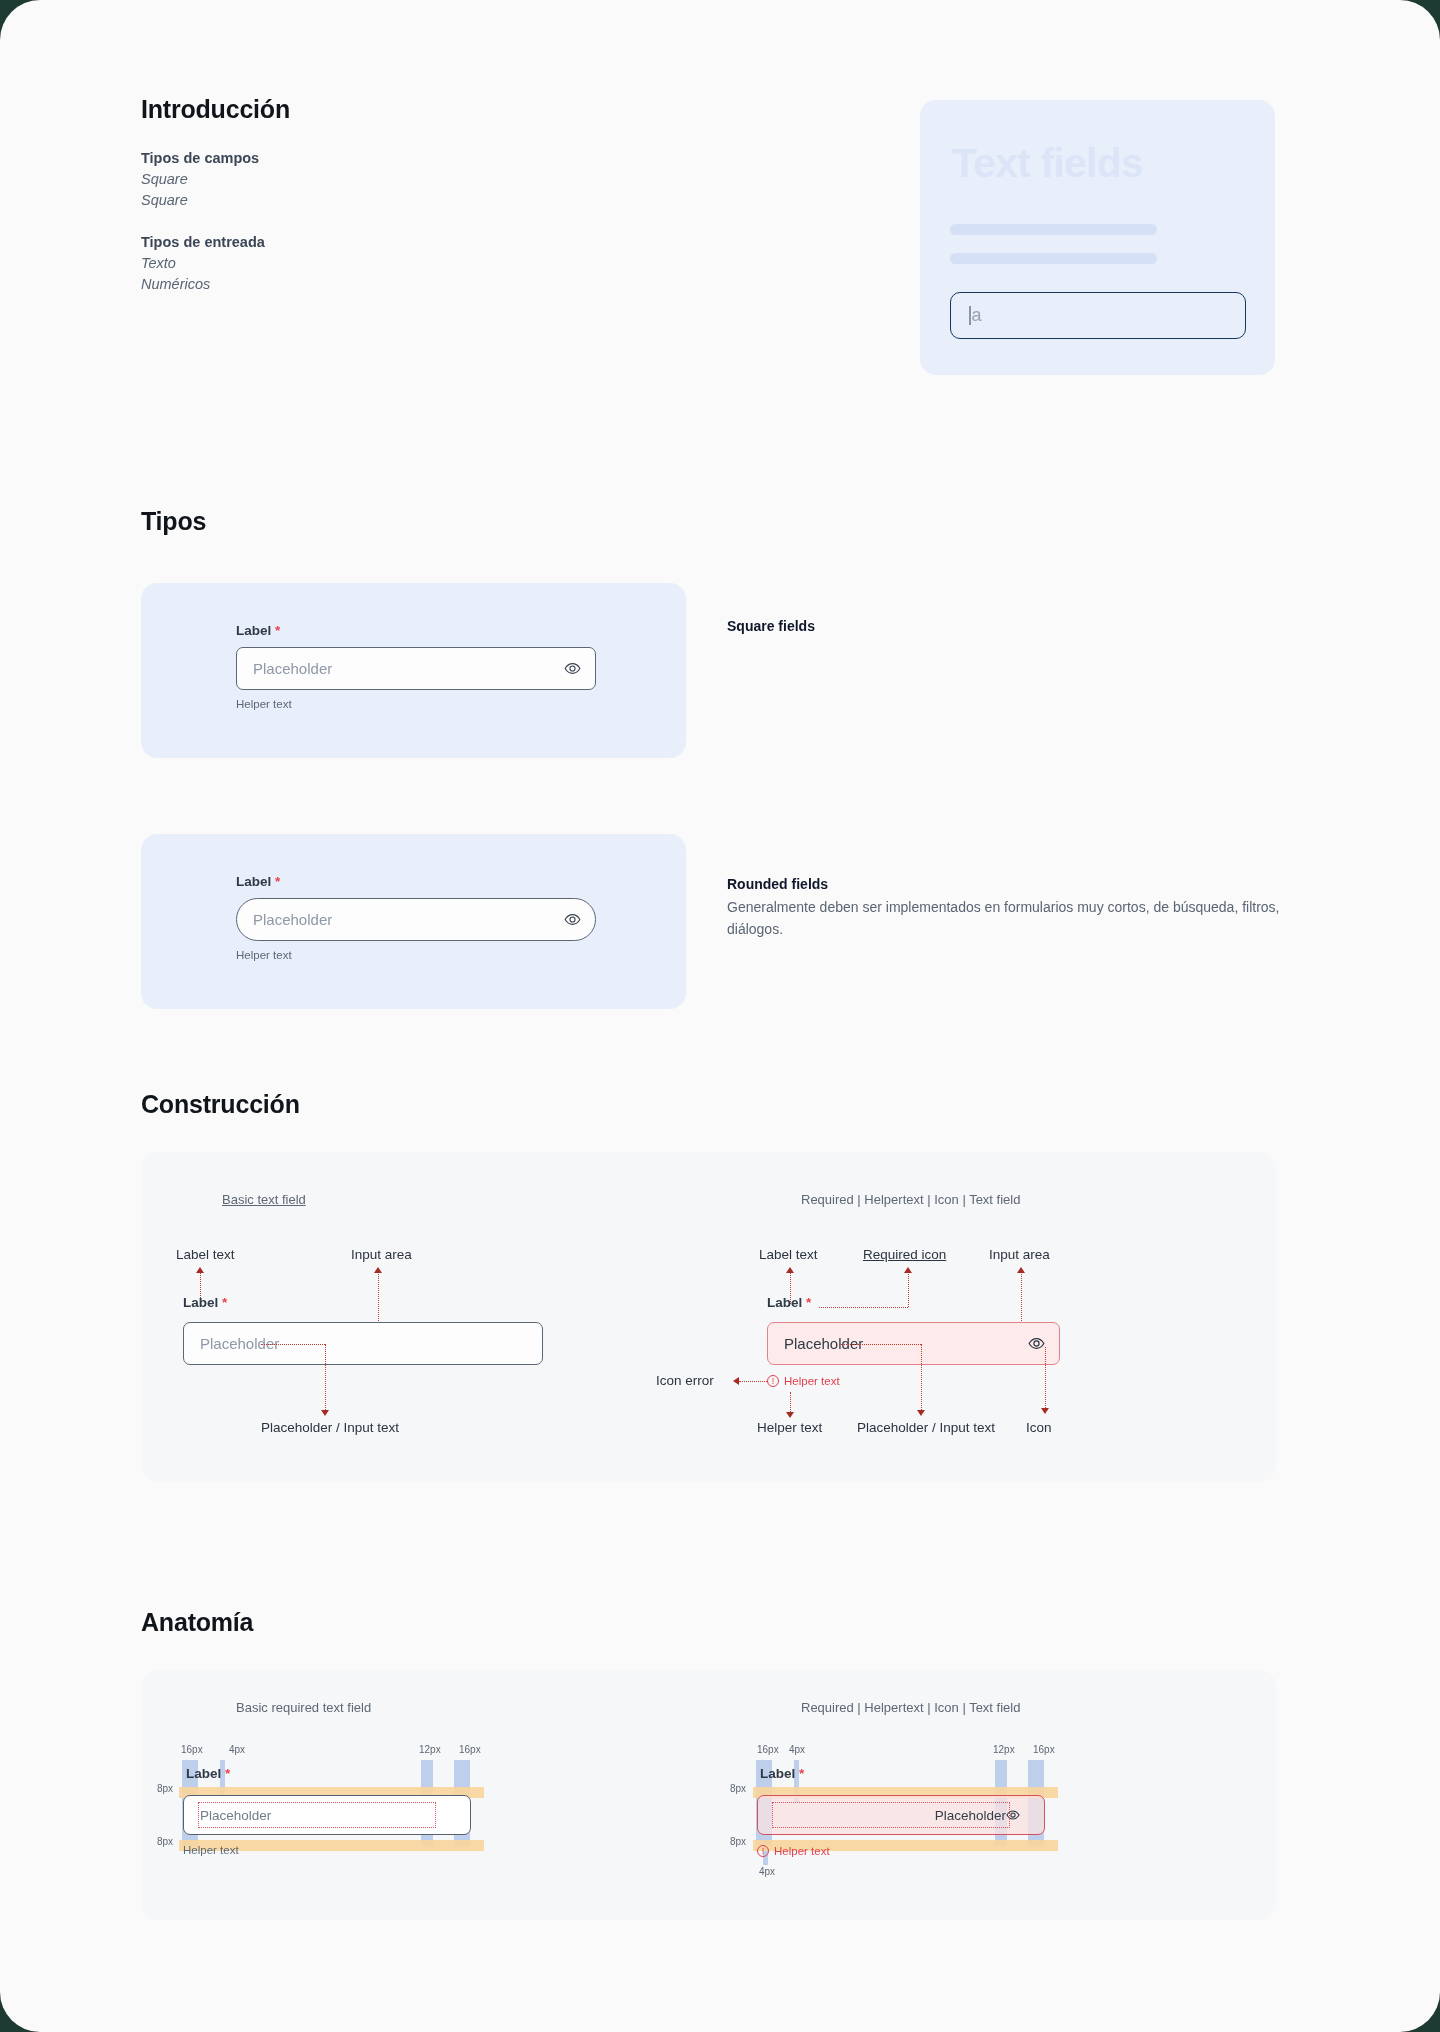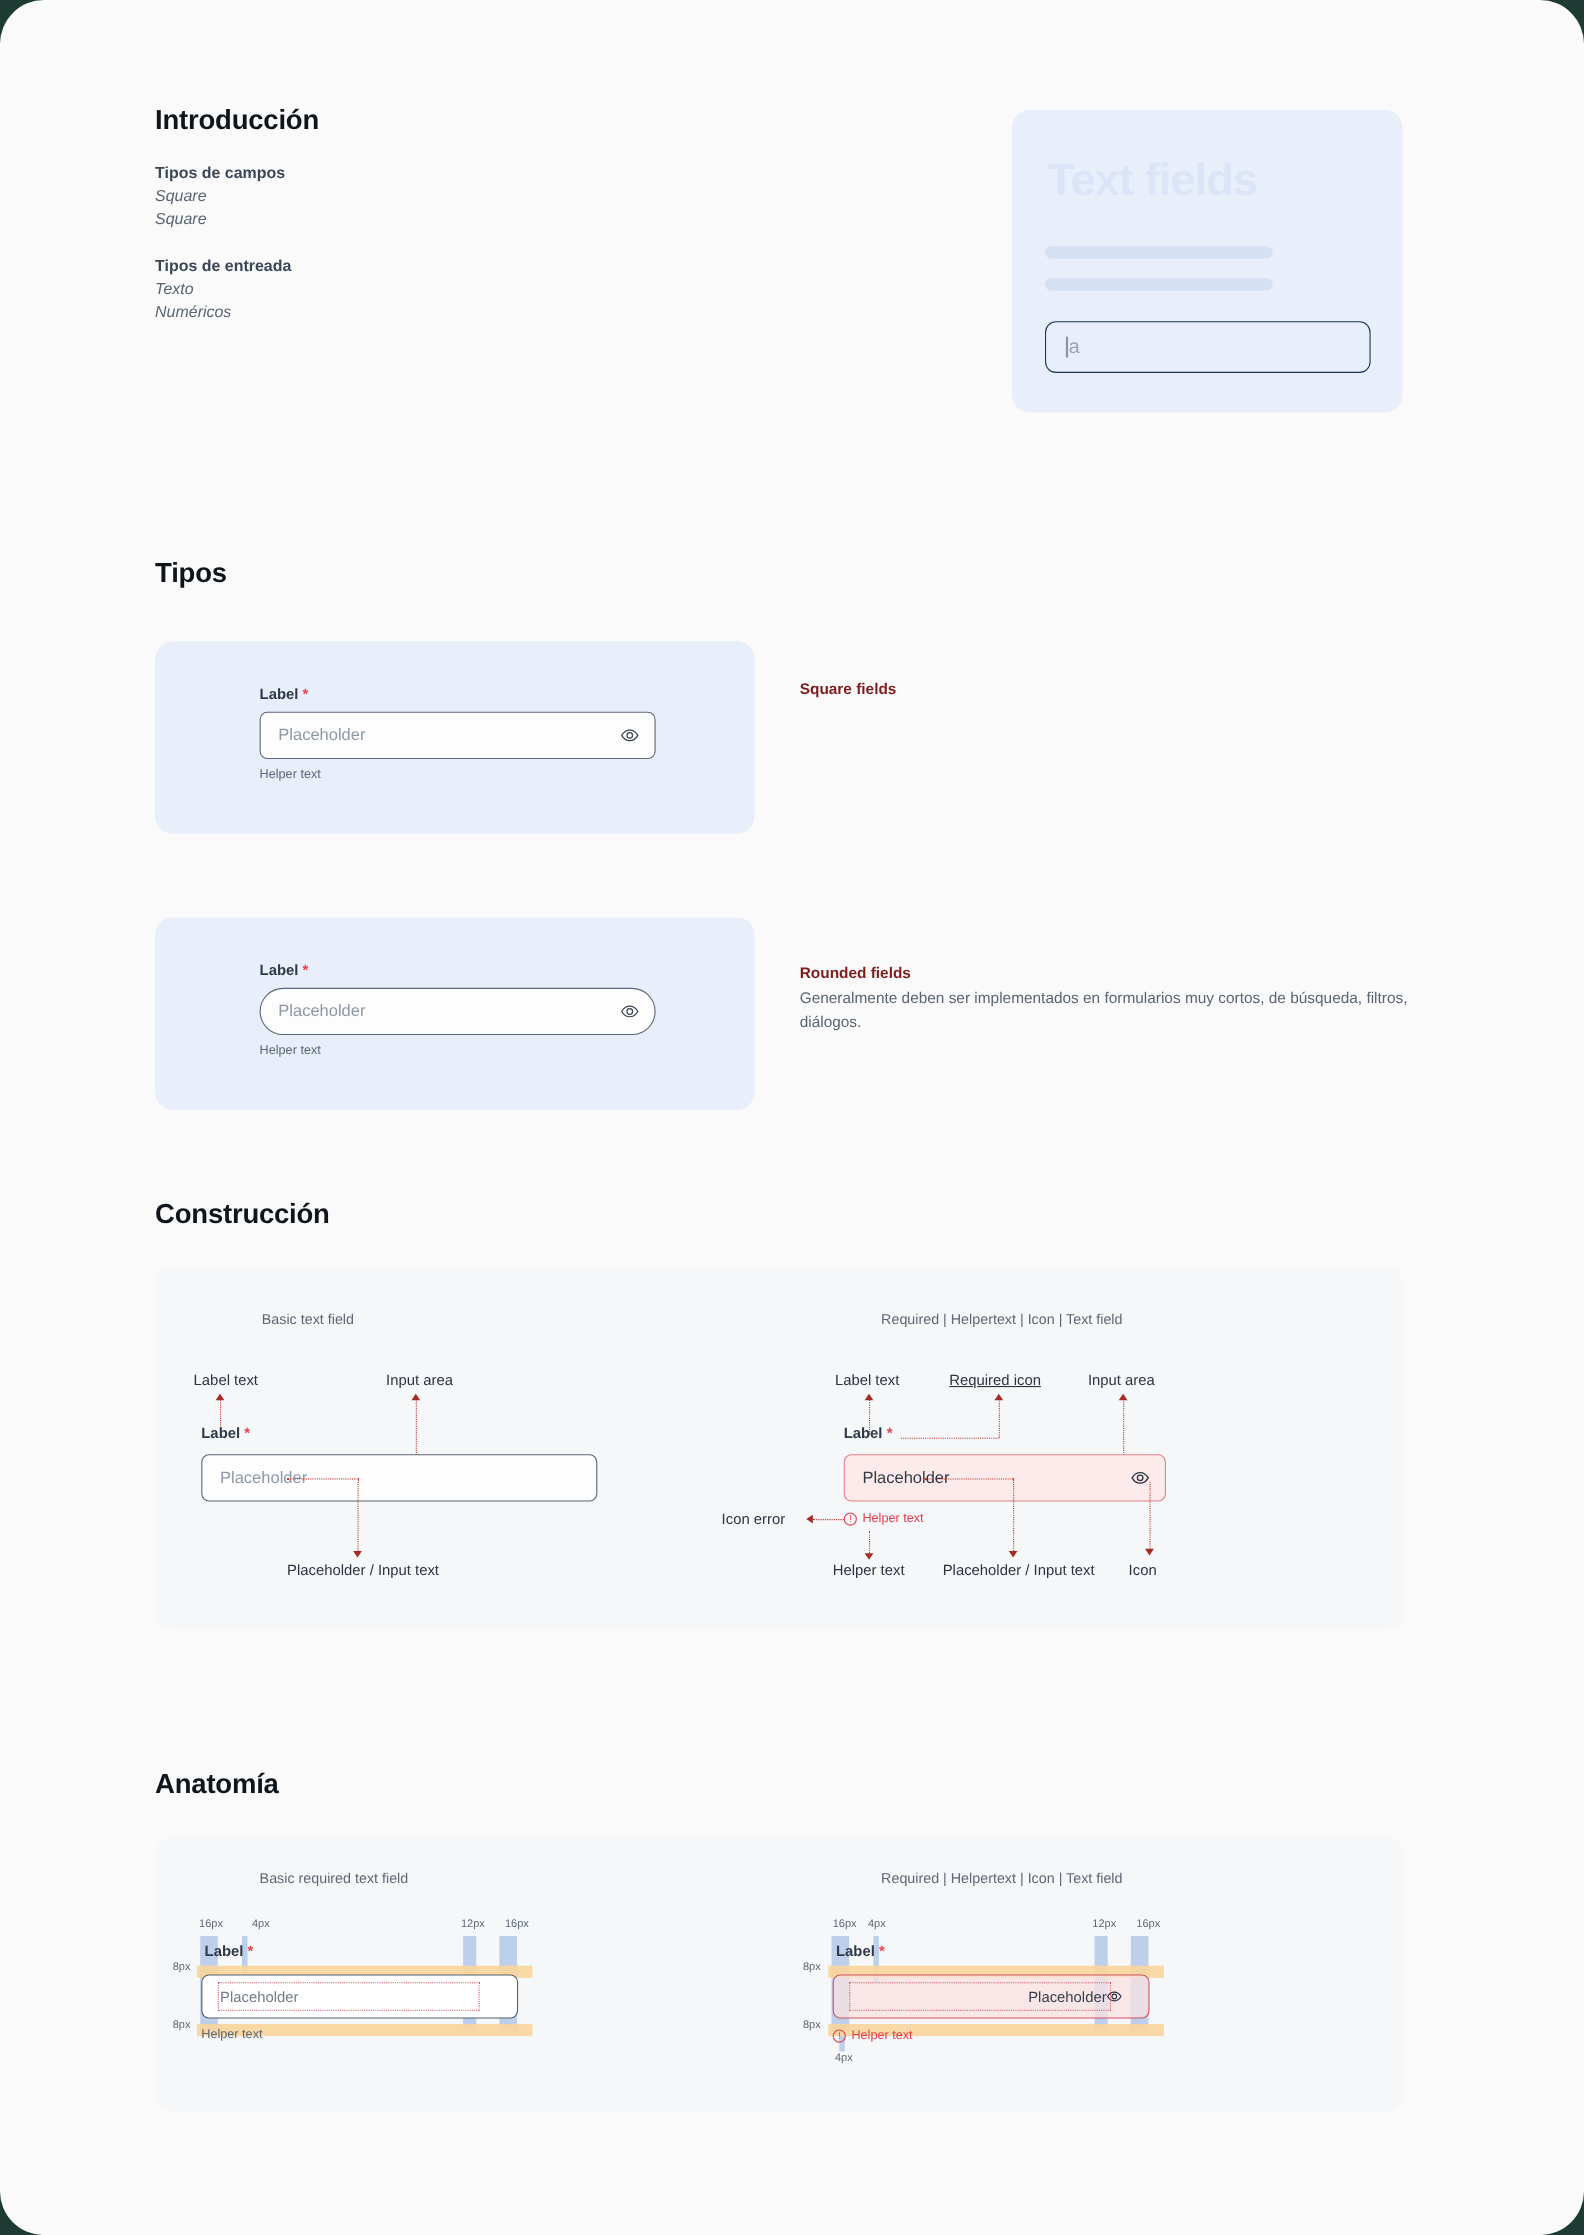--- a/index.html
+++ b/index.html
@@ -82,21 +82,21 @@
   }
   .fld-box.square { border-radius: 7px; }
   .fld-box.round  { border-radius: 24px; }
   .fld-ph { font-size: 15px; color: #8e98a6; flex: 1; }
   .fld-helper { font-size: 11.5px; color: #5d6775; margin-top: 8px; }
 
   .eye { width: 17px; height: 17px; display: block; }
 
   
   .desc { position: absolute; left: 727px; width: 560px; }
-  .desc-title { font-size: 14px; font-weight: 700; color: #7f1d1d; margin-bottom: 5px; }
+  .desc-title { font-size: 14px; font-weight: 700; color: #0f172a; margin-bottom: 5px; }
   .desc-body  { font-size: 14px; color: #5a6574; line-height: 1.55; }
 
   
   .panel {
     position: absolute; left: 141px; width: 1135px;
     background: #f6f7f8; border-radius: 16px;
   }
   .panel-label {
     position: absolute; font-size: 13px; color: #5d6775;
   }
@@ -228,21 +228,21 @@
   </div>
 
   <div class="desc" style="top:876px;">
     <div class="desc-title">Rounded fields</div>
     <div class="desc-body">Generalmente deben ser implementados en formularios muy cortos, de búsqueda, filtros, diálogos.</div>
   </div>
 
   <div class="section-h h1" style="top:1090px;">Construcción</div>
 
   <div class="panel" style="top:1152px; height:330px;">
-    <div class="panel-label" style="left:97px; top:40px;">Basic text field</div>
+    <div class="panel-label" style="left:81px; top:40px;text-decoration:underline;">Basic text field</div>
     <div class="panel-label" style="left:660px; top:40px;">Required | Helpertext | Icon | Text field</div>
 
     <div class="diag" style="left:0; top:0; width:560px; height:330px;">
       <div class="anno" style="left:35px; top:95px;">Label text</div>
       <div class="anno" style="left:210px; top:95px;">Input area</div>
 
       <div class="vline" style="left:59px; top:120px; height:32px;"></div>
       <div class="arr-up" style="left:55px; top:115px;"></div>
 
       <div class="vline" style="left:237px; top:120px; height:65px;"></div>

